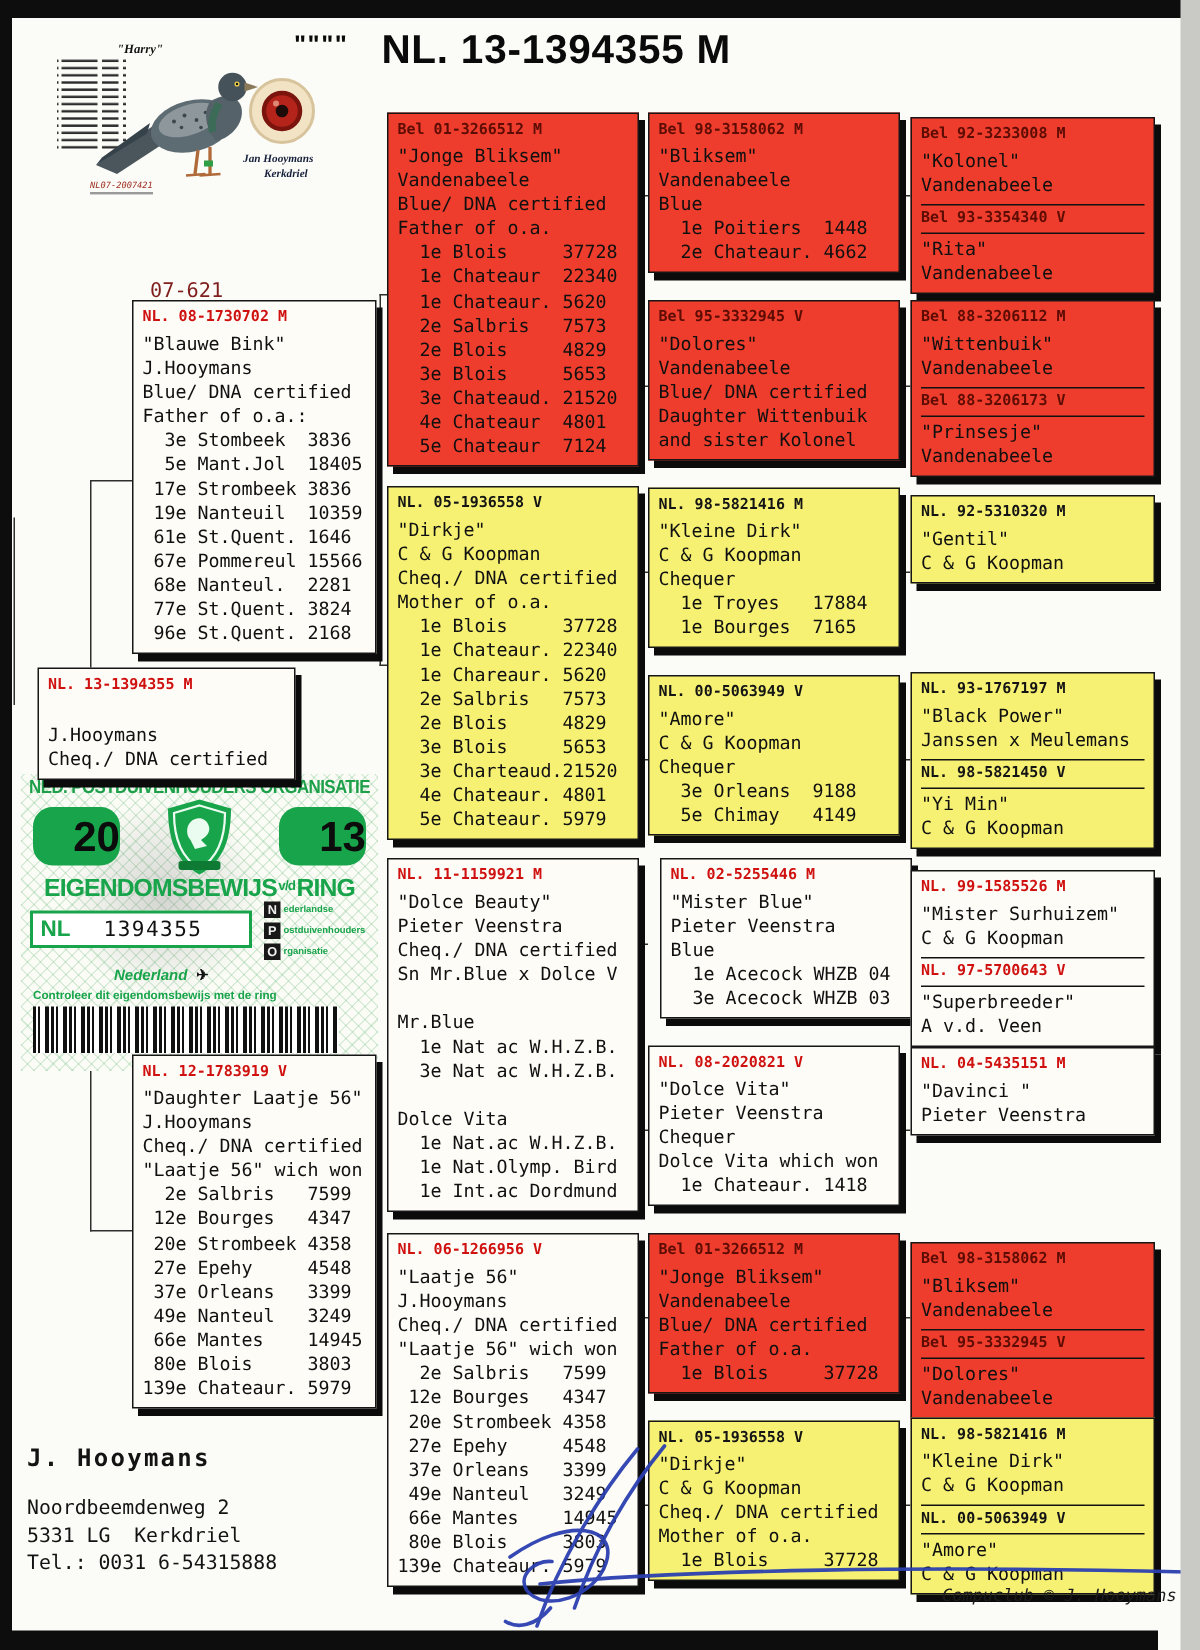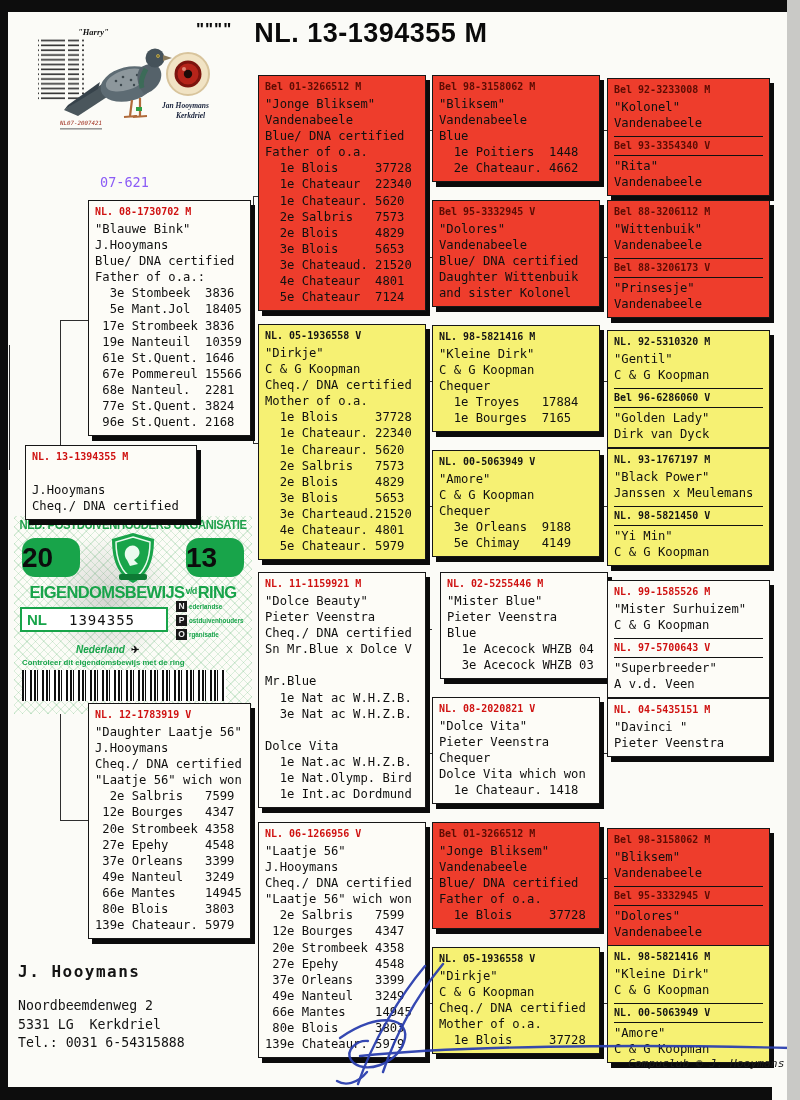--- a/index.html
+++ b/index.html
@@ -25,35 +25,35 @@
   .sec2 .bh{border-bottom:1.5px solid #111;margin-bottom:2px}
   .red{background:#ee3d2c}.red .bh{color:#5c0c03}
   .yellow{background:#f6f173}.yellow .bh{color:#141414}
   .white{background:#fdfcf7}.white .bh{color:#cf1110}
 
   
   .title{position:absolute;left:196px;top:18px;display:flex;align-items:flex-start;gap:22px;
          font-family:"Liberation Sans",sans-serif;color:#0a0a0a;z-index:4}
   .title .q{font-size:17px;font-weight:bold;letter-spacing:1px;margin-top:2px}
   .title .ringt{font-size:27px;font-weight:bold;letter-spacing:.5px}
-  .codeno{position:absolute;left:100px;top:174px;font-size:13.5px;color:#8b5cf6;z-index:4}
+  .codeno{position:absolute;left:100px;top:186px;font-size:13.5px;color:#7f1d1d;z-index:4}
 
   
   .cert{position:absolute;left:14px;top:516px;width:238px;height:198px;z-index:2;
     background:
      radial-gradient(circle at 40% 42%, rgba(110,110,110,.28), rgba(110,110,110,0) 36%),
      repeating-linear-gradient(45deg, rgba(46,160,74,.17) 0 1px, transparent 1px 6px),
      repeating-linear-gradient(-45deg, rgba(46,160,74,.17) 0 1px, transparent 1px 6px),
      #fcfcf7;
     font-family:"Liberation Sans",sans-serif;}
   .cert-org{margin-top:3px;text-align:center;font-size:11.3px;font-weight:bold;color:#1ea04a;
             letter-spacing:-.4px;transform:scaleY(1.12)}
   .year-row{position:relative;height:50px;margin-top:2px}
   .year-pill{position:absolute;top:5px;width:58px;height:39px;background:#18a44a;border-radius:13px;
-             color:#0c0c0c;font-size:28px;font-weight:bold;text-align:left;line-height:39px}
+             color:#0c0c0c;font-size:28px;font-weight:bold;text-align:right;line-height:39px}
   .yl{left:8px}.yr{right:8px}
   .crest{position:absolute;left:50%;top:-3px;transform:translateX(-50%)}
   .cert-title{text-align:center;font-size:16.5px;font-weight:bold;color:#18a44a;
               letter-spacing:-.6px;margin-top:0}
   .cert-title .sm{font-size:9px;vertical-align:4px;margin:0 1px}
   .ring-row{display:flex;margin:5px 4px 0 6px}
   .ring-box{width:148px;height:25px;border:2px solid #18a44a;background:#fff;
             display:flex;align-items:center;box-sizing:border-box}
   .ring-nl{color:#18a44a;font-weight:bold;font-size:15px;margin:0 6px 0 5px}
   .ring-no{color:#111;font-size:14px;letter-spacing:1px;font-family:"DejaVu Sans Mono",monospace;margin-left:16px}
@@ -396,25 +396,20 @@
         <div class="ln">"Prinsesje"</div>
         <div class="ln">Vandenabeele</div>
       </div>
     </div>
   <div class="pbox yellow" style="left:607px;top:330px;width:163px">
       <div class="sec">
         <div class="bh">NL. 92-5310320 M</div>
         <div class="ln">"Gentil"</div>
         <div class="ln">C &amp; G Koopman</div>
       </div>
-      <div class="sec sec2">
-        <div class="bh">Bel 96-6286060 V</div>
-        <div class="ln">"Golden Lady"</div>
-        <div class="ln">Dirk van Dyck</div>
-      </div>
     </div>
   <div class="pbox yellow" style="left:607px;top:448px;width:163px">
       <div class="sec">
         <div class="bh">NL. 93-1767197 M</div>
         <div class="ln">"Black Power"</div>
         <div class="ln">Janssen x Meulemans</div>
       </div>
       <div class="sec sec2">
         <div class="bh">NL. 98-5821450 V</div>
         <div class="ln">"Yi Min"</div>

